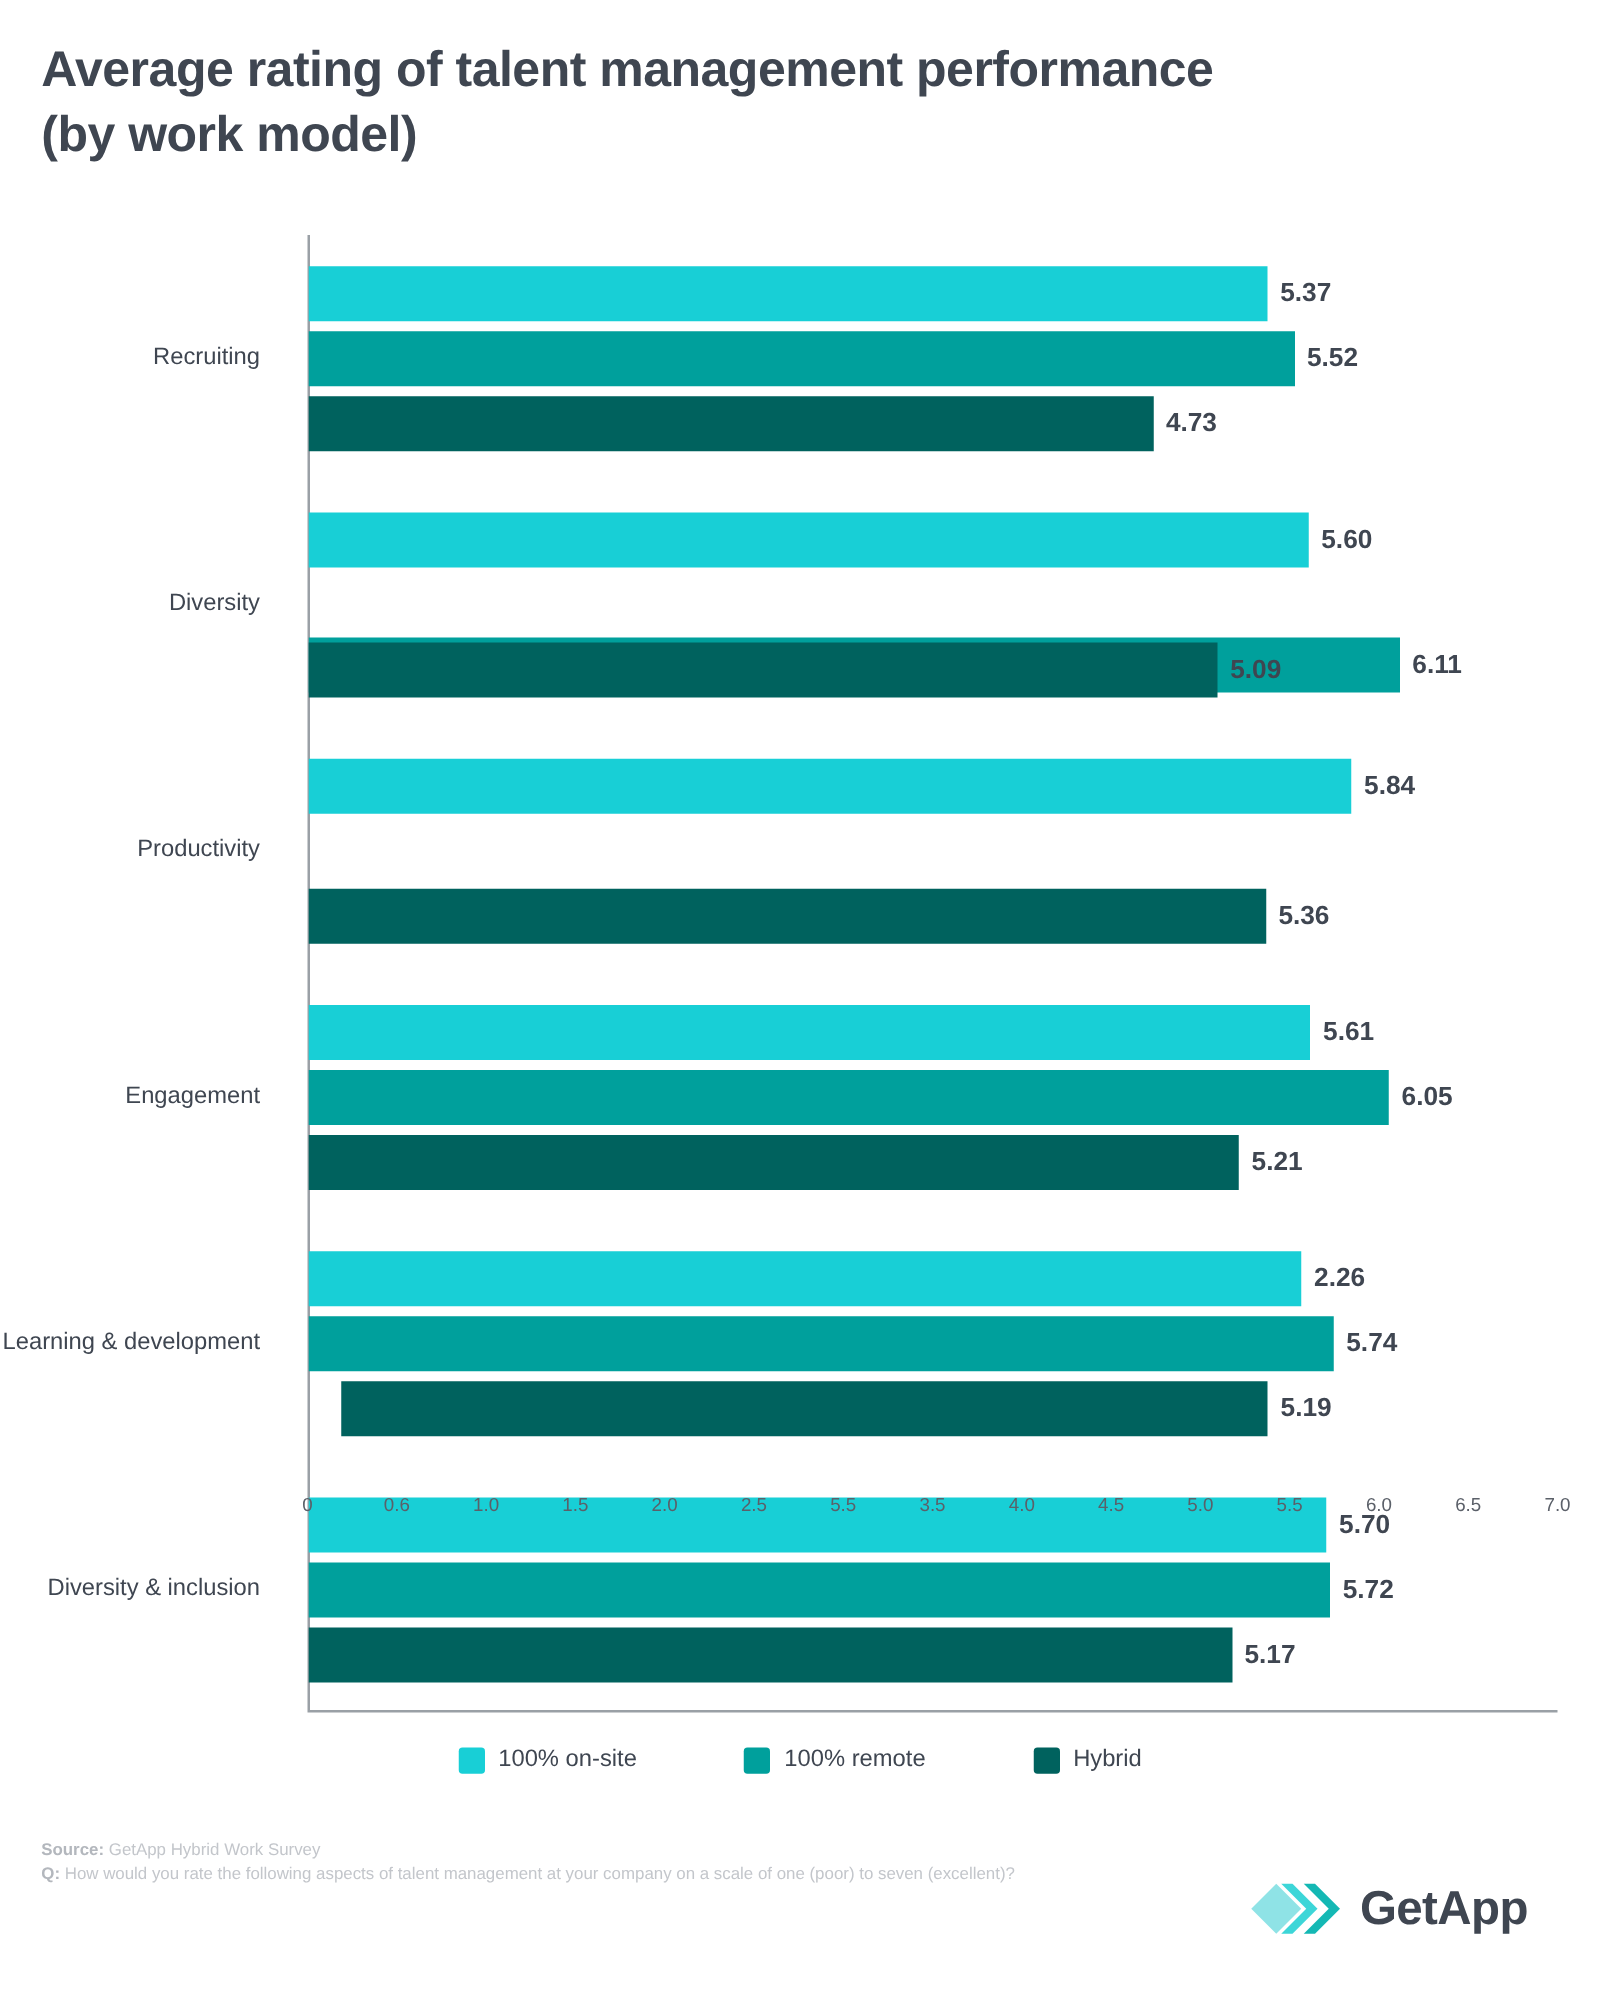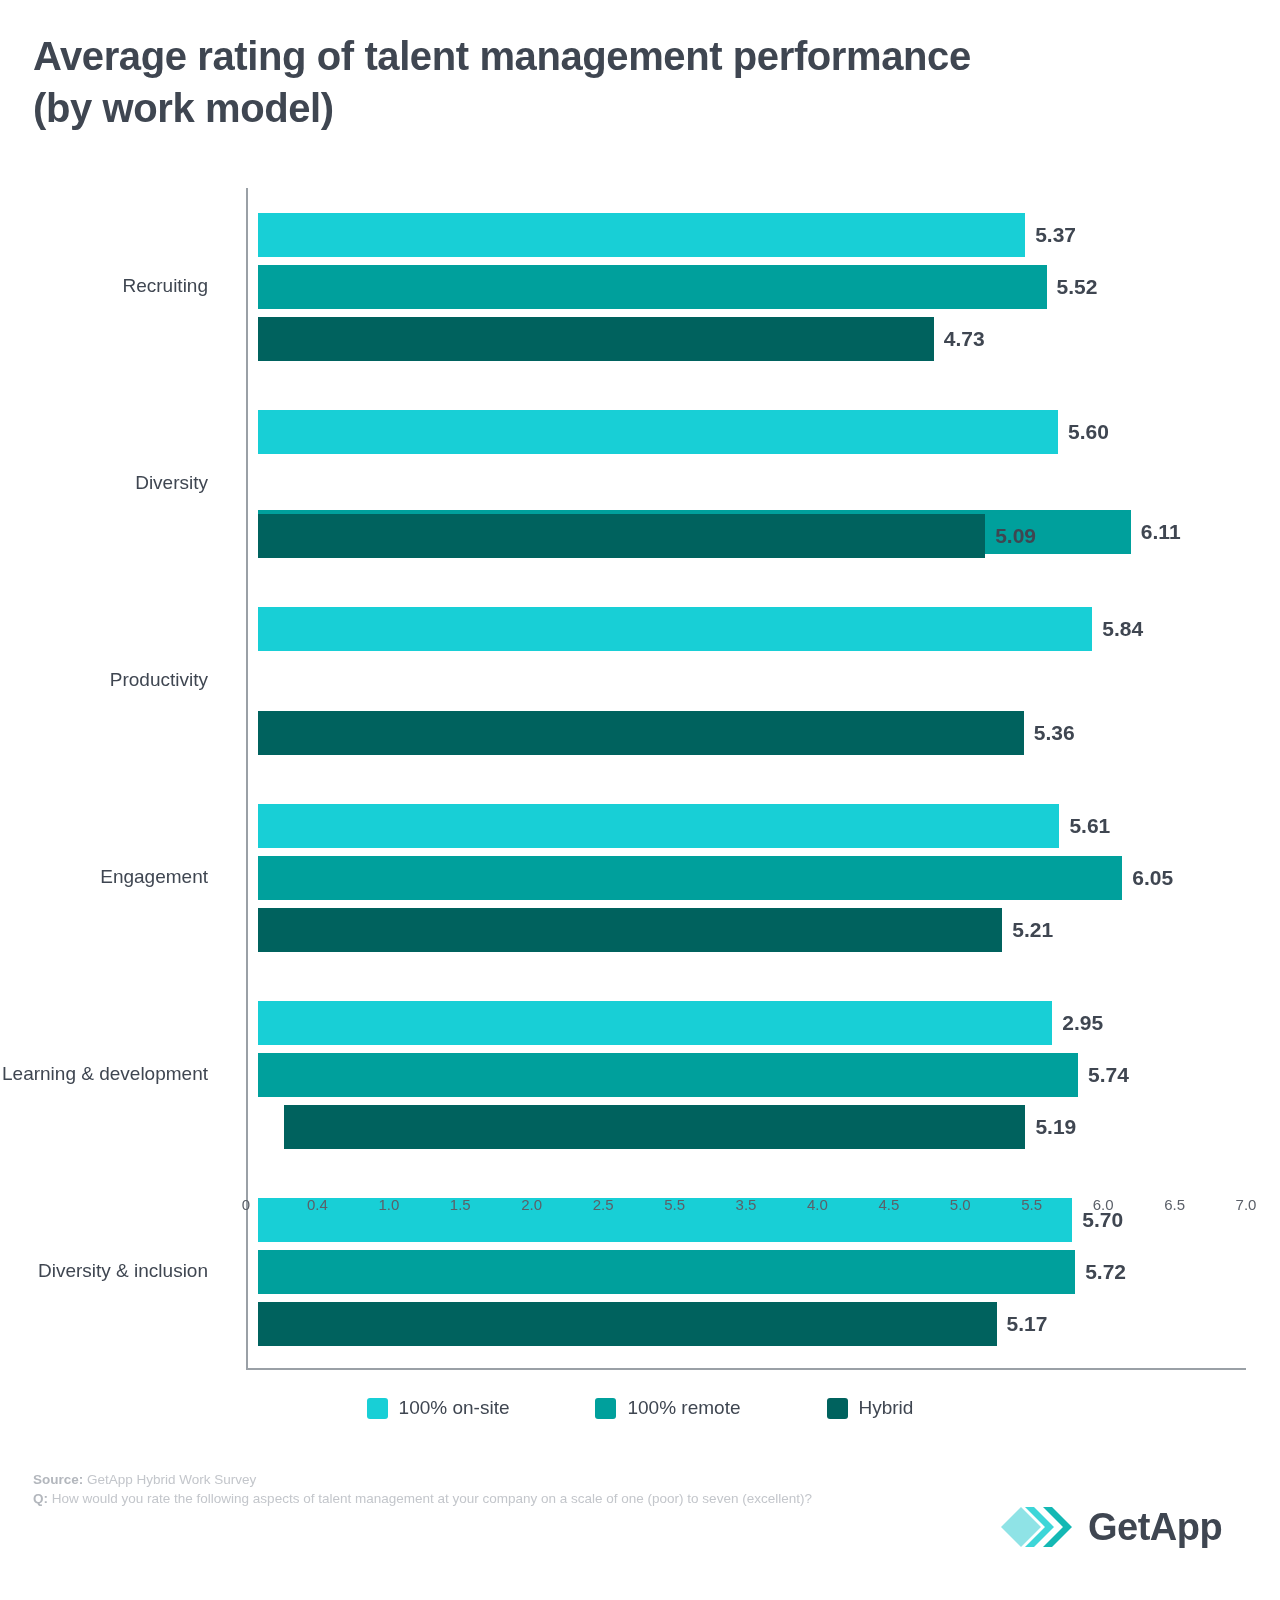--- a/index.html
+++ b/index.html
@@ -70,21 +70,21 @@
   .cat-label {
     position: absolute;
     right: 1038px;   
     white-space: nowrap;
     font-size: 19px;
     color: #3f4651;
     text-align: right;
   }
   .bar-row {
     position: absolute;
-    left: 12px;
+    left: 1px;
     height: 44px;
   }
   .bar {
     position: absolute;
     left: 0;
     top: 0;
     height: 44px;
   }
   .bar-value {
     position: absolute;
@@ -236,21 +236,21 @@
         </div>
         <div class="bar-row" style="top: 128.5px; width: 1000px;">
           <div class="bar" style="width: 744.286px; background: rgb(0, 98, 94);"></div>
           <span class="bar-value" style="left: 744.286px;">5.21</span>
         </div>
       </div>
       <div class="group" style="top: 788px; height: 197px;">
         <div class="cat-label" style="top: 86.5px;">Learning &amp; development</div>
         <div class="bar-row" style="top: 24.5px; width: 1000px;">
           <div class="bar" style="width: 794.286px; background: rgb(24, 207, 214);"></div>
-          <span class="bar-value" style="left: 794.286px;">2.95</span>
+          <span class="bar-value" style="left: 794.286px;">2.26</span>
         </div>
         <div class="bar-row" style="top: 76.5px; width: 1000px;">
           <div class="bar" style="width: 820px; background: rgb(0, 160, 156);"></div>
           <span class="bar-value" style="left: 820px;">5.74</span>
         </div>
         <div class="bar-row" style="top: 128.5px; width: 1000px; margin-left: 26px;">
           <div class="bar" style="width: 741.429px; background: rgb(0, 98, 94);"></div>
           <span class="bar-value" style="left: 741.429px;">5.19</span>
         </div>
       </div>
@@ -267,21 +267,21 @@
         <div class="bar-row" style="top: 128.5px; width: 1000px;">
           <div class="bar" style="width: 738.571px; background: rgb(0, 98, 94);"></div>
           <span class="bar-value" style="left: 738.571px;">5.17</span>
         </div>
       </div>
     </div>
 </div>
 
 <div class="xticks" id="xticks">
     <div class="xtick" style="left: 0px;">0</div>
-    <div class="xtick" style="left: 71.4286px;">0.4</div>
+    <div class="xtick" style="left: 71.4286px;">0.6</div>
     <div class="xtick" style="left: 142.857px;">1.0</div>
     <div class="xtick" style="left: 214.286px;">1.5</div>
     <div class="xtick" style="left: 285.714px;">2.0</div>
     <div class="xtick" style="left: 357.143px;">2.5</div>
     <div class="xtick" style="left: 428.571px;">5.5</div>
     <div class="xtick" style="left: 500px;">3.5</div>
     <div class="xtick" style="left: 571.429px;">4.0</div>
     <div class="xtick" style="left: 642.857px;">4.5</div>
     <div class="xtick" style="left: 714.286px;">5.0</div>
     <div class="xtick" style="left: 785.714px;">5.5</div>

